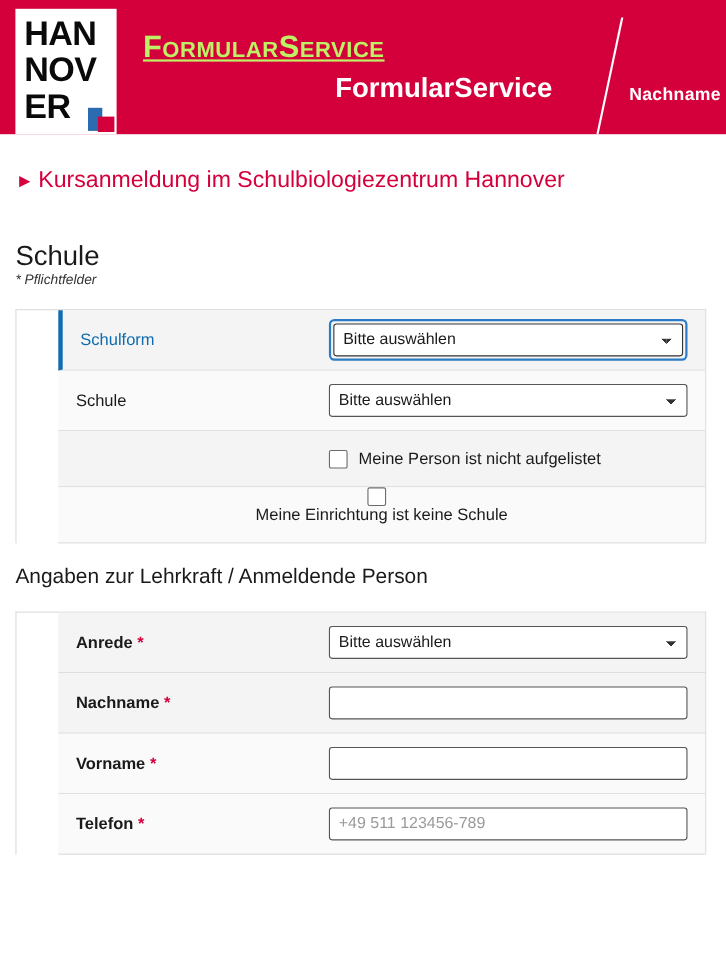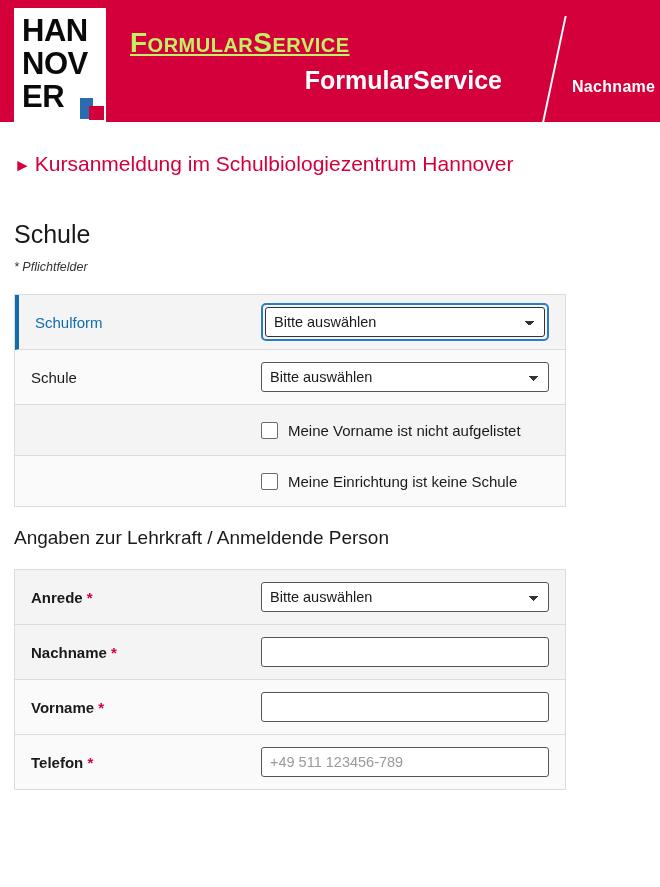--- a/index.html
+++ b/index.html
@@ -132,33 +132,34 @@
   }
 
   .section-title {
     margin-top: 42px;
     font-size: 25px;
     font-weight: normal;
     color: #1a1a1a;
     line-height: 28px;
   }
   .required-note {
-    margin-top: 12px;
+    margin-top: 0;
     font-size: 12.5px;
     font-style: italic;
     color: #333333;
   }
 
   
   .form-table {
     margin-top: 20px;
     border: 1px solid #dcdcdc;
     border-bottom: none;
-    width: 552px;
-    box-sizing: border-box;
+    width: 628px;
+    box-sizing: border-box;
+    padding-left: 38px;
   }
   .form-row {
     display: flex;
     align-items: center;
     min-height: 55px;
     border-bottom: 1px solid #dcdcdc;
     background: #f4f4f4;
     box-sizing: border-box;
   }
   .form-row.alt {
@@ -230,21 +231,21 @@
   }
 
   .check-row {
     display: flex;
     align-items: center;
     min-height: 51px;
     border-bottom: 1px solid #dcdcdc;
     background: #f4f4f4;
     box-sizing: border-box;
   }
-  .check-row.alt { background: #fafafa; }
+  .check-row.alt { background: #fafafa; flex-direction: column; }
   .check-spacer { width: 246px; }
   .cbox {
     width: 15px;
     height: 15px;
     border: 1px solid #6b6b6b;
     background: #ffffff;
     border-radius: 2px;
     margin-right: 10px;
     flex: none;
   }
@@ -308,21 +309,21 @@
       <div class="row-field">
         <select class="ctl">
           <option>Bitte auswählen</option>
         </select>
       </div>
     </div>
 
     <div class="check-row">
       <div class="check-spacer"></div>
       <span class="cbox"></span>
-      <span class="check-label">Meine Vorname ist nicht aufgelistet</span>
+      <span class="check-label">Meine Person ist nicht aufgelistet</span>
     </div>
 
     <div class="check-row alt">
       <div class="check-spacer"></div>
       <span class="cbox"></span>
       <span class="check-label">Meine Einrichtung ist keine Schule</span>
     </div>
 
   </div>
 

